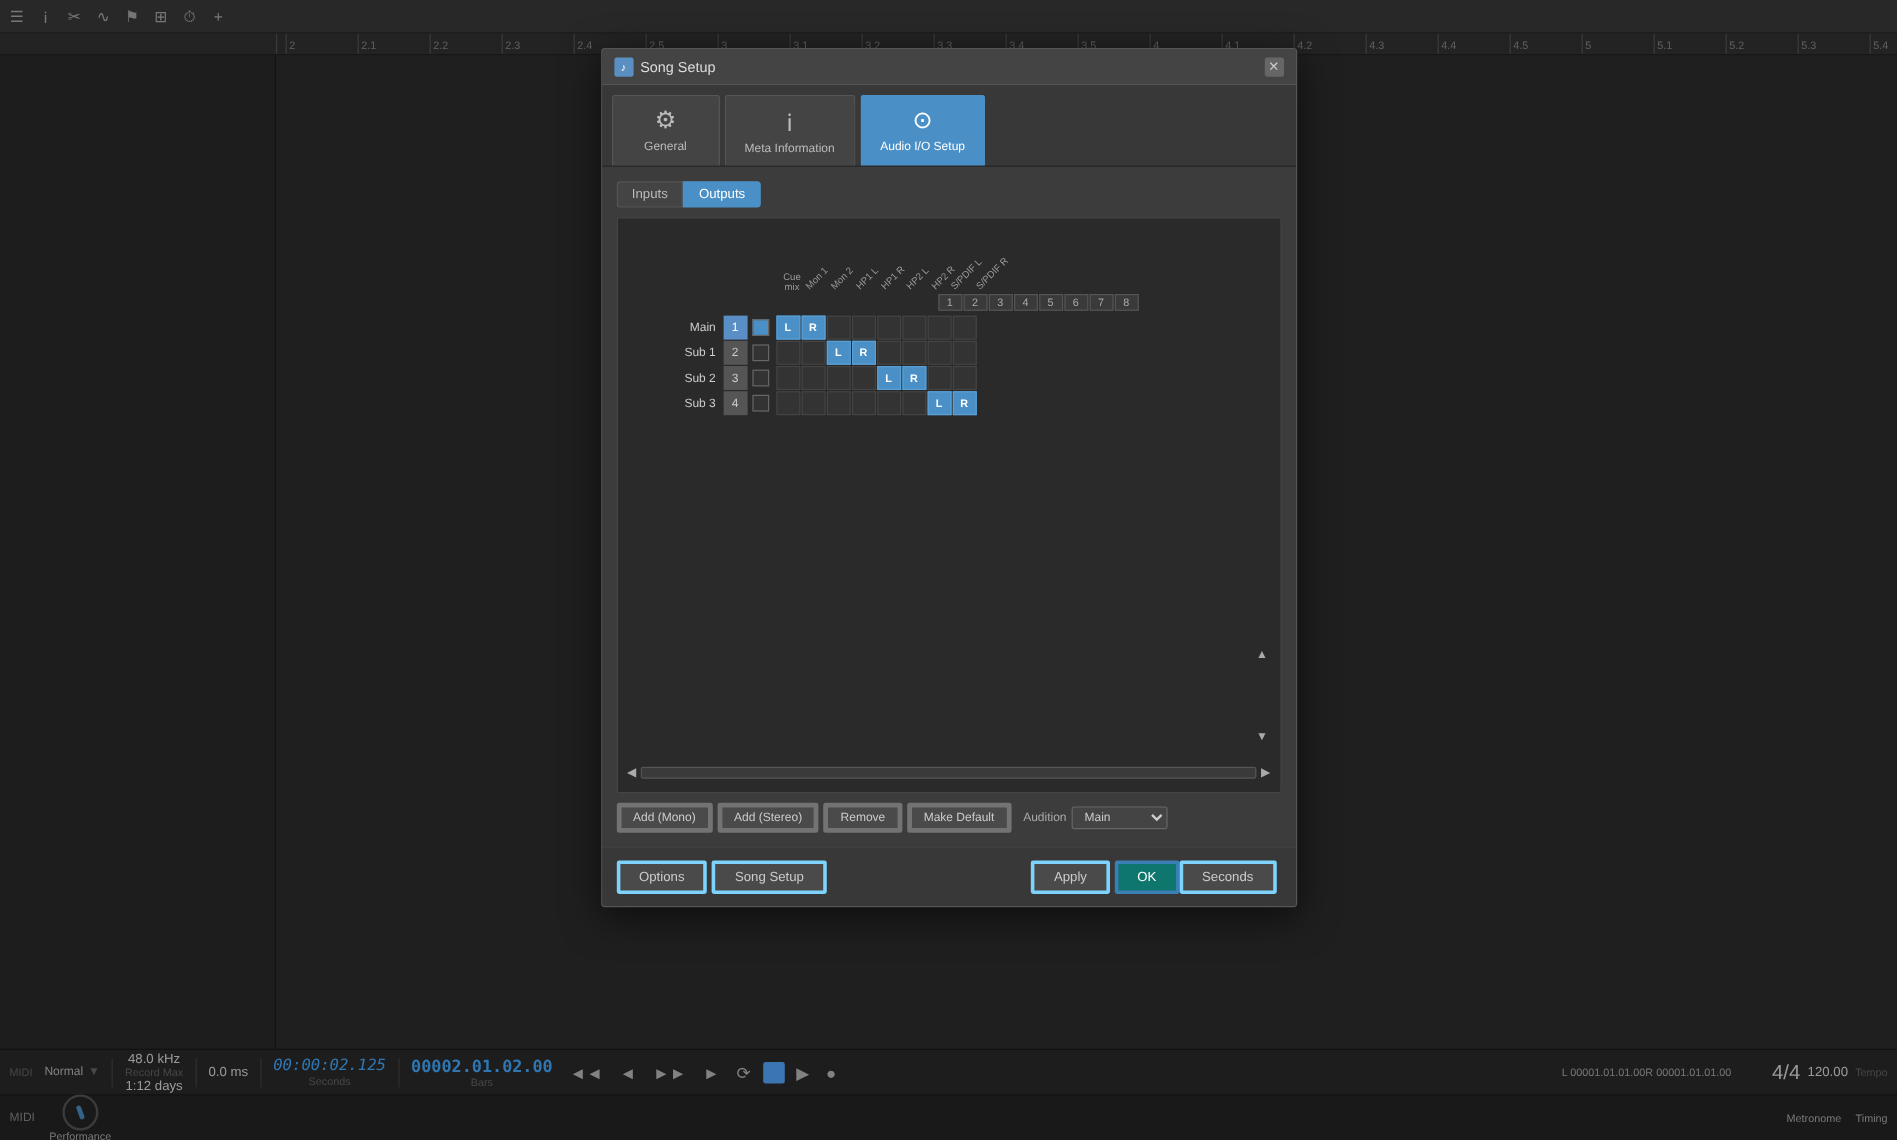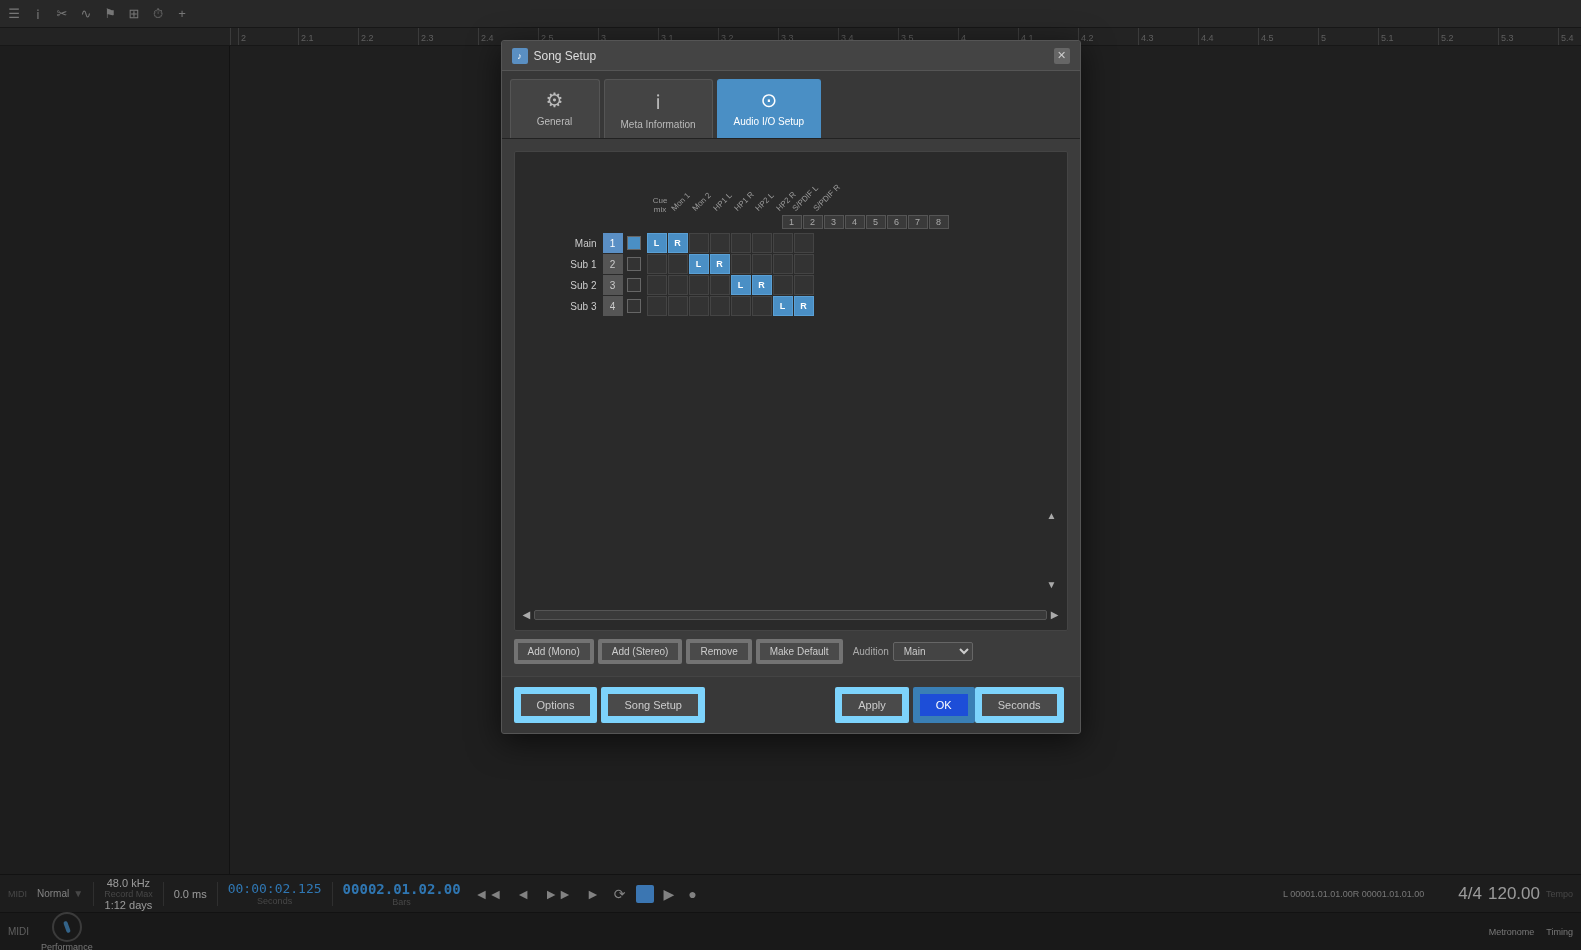--- a/index.html
+++ b/index.html
@@ -383,37 +383,37 @@
     #dialog-footer {
       display: flex;
       align-items: center;
       padding: 10px 12px;
       background: #383838;
       border-top: 1px solid #444;
       border-radius: 0 0 3px 3px;
     }
     .footer-btn {
       padding: 5px 16px;
-      border: 7px solid #7dd3fc;
+      border: 3px solid #7dd3fc;
       border-radius: 2px;
       cursor: pointer;
       font-size: 11px;
     }
     .footer-btn.secondary {
       background: #4a4a4a;
       color: #ccc;
       margin-right: 4px;
     }
     .footer-btn.primary {
       background: #4a4a4a;
       color: #ccc;
       margin-right: 4px;
     }
     .footer-btn.ok {
-      background: #1d4ed8;
+      background: #0f766e;
       color: white;
       border-color: #3a7fb5;
     }
     .footer-spacer { flex: 1; }
 
     
     .transport-btn {
       color: #bbb;
       font-size: 14px;
       cursor: pointer;
@@ -538,20 +538,24 @@
         <div class="tab-label">Meta Information</div>
       </div>
       <div class="tab-item active">
         <div class="tab-icon">⊙</div>
         <div class="tab-label">Audio I/O Setup</div>
       </div>
     </div>
 
     <div id="dialog-content">
 
+      <div id="io-tabs">
+        <div class="io-tab">Inputs</div>
+        <div class="io-tab active">Outputs</div>
+      </div>
 
       <div id="matrix-container">
 
 
         <div class="col-headers-outer">
           <div class="cue-mix-col">
             <span class="cue-mix-text">Cue<br>mix</span>
           </div>
           <div class="single-col-header">
             <span class="rotated-label">Mon 1</span>
@@ -702,21 +706,21 @@
     <span style="font-size:11px; color:#ddd;">48.0 kHz</span>
     <span style="font-size:9px; color:#666;">Record Max</span>
     <span style="font-size:11px; color:#ddd;">1:12 days</span>
   </div>
   <div style="width:1px; height:24px; background:#444;"></div>
   <div style="display:flex; flex-direction:column; align-items:center;">
     <span style="font-size:11px; color:#ddd;">0.0 ms</span>
   </div>
   <div style="width:1px; height:24px; background:#444;"></div>
   <div style="display:flex; flex-direction:column; align-items:center;">
-    <span style="font-size:13px; color:#4af; font-family:monospace;">00:00:02.125</span>
+    <span style="font-size:13px; color:#4af; font-family:monospace;font-style:italic;">00:00:02.125</span>
     <span style="font-size:9px; color:#666;">Seconds</span>
   </div>
   <div style="width:1px; height:24px; background:#444;"></div>
   <div style="display:flex; flex-direction:column; align-items:center;">
     <span style="font-size:14px; color:#4af; font-family:monospace; font-weight:bold;text-align:right;">00002.01.02.00</span>
     <span style="font-size:9px; color:#666;">Bars</span>
   </div>
   <div style="display:flex; gap:6px; align-items:center;">
     <span class="transport-btn">◄◄</span>
     <span class="transport-btn">◄</span>
@@ -727,21 +731,21 @@
     <span class="transport-btn">▶</span>
     <span class="transport-btn">●</span>
   </div>
   <div style="flex:1;"></div>
   <div style="display:flex; flex-direction:row; font-size:9px; color:#aaa;">
     <span>L 00001.01.01.00</span>
     <span>R 00001.01.01.00</span>
   </div>
   <div style="display:flex; align-items:center; gap:6px;">
     <span style="font-size:17px; color:#ddd;margin-left:24px;">4/4</span>
-    <span style="font-size:17px; color:#ddd;">120.00</span>
+    <span style="font-size:11px; color:#ddd;">120.00</span>
     <span style="font-size:9px; color:#666;">Tempo</span>
   </div>
 </div>
 
 <div id="status-bar">
   <div style="display:flex; align-items:center; gap:4px;">
     <span style="font-size:10px; color:#888;">MIDI</span>
   </div>
   <div style="display:flex; flex-direction:column; align-items:center;">
     <div style="width:30px; height:30px; border-radius:50%; border:2px solid #555; display:flex; align-items:center; justify-content:center;">

